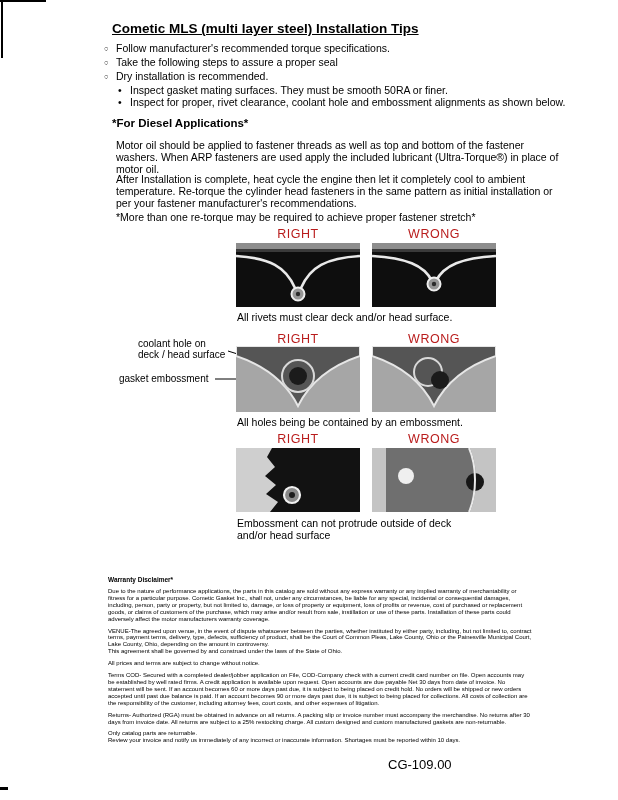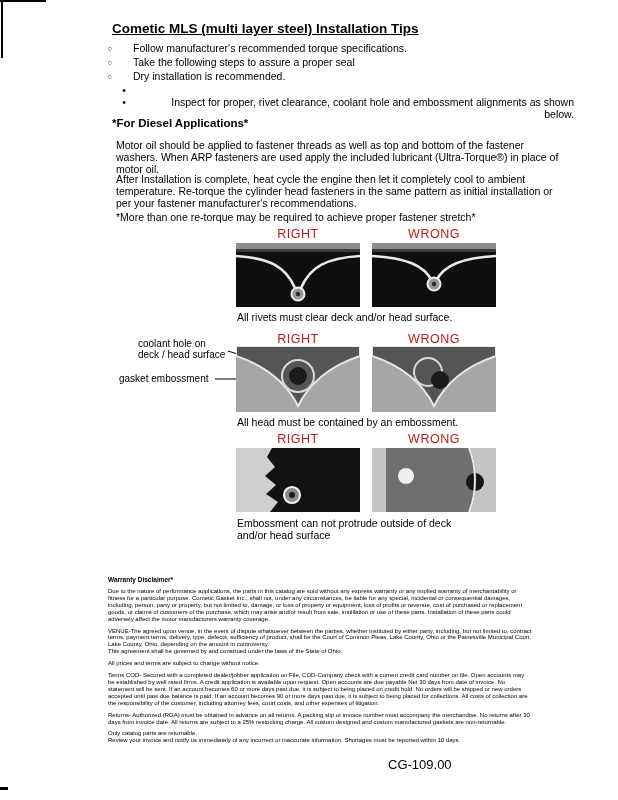--- a/index.html
+++ b/index.html
@@ -10,21 +10,21 @@
   }
   .art{position:absolute;background:#000;}
   .art-top{top:0;left:0;width:46px;height:2px;}
   .art-left{top:0;left:1px;width:2px;height:58px;}
   .art-bottom{top:787px;left:0;width:8px;height:3px;}
 
   .title{position:absolute;top:21px;left:112px;margin:0;
     font-size:13.5px;font-weight:bold;text-decoration:underline;text-align:center;}
 
   .tips{position:absolute;top:42px;left:104px;width:470px;font-size:10.5px;line-height:12px;}
-  .bullet{display:flex;gap:21px;text-align:right;}
+  .bullet{display:flex;gap:4px;}
   .bullet.sub{margin-left:14px;}
   .mk{width:8px;flex:0 0 8px;}
   .mk-circle::before{content:"\25CB";font-size:7.5px;position:relative;top:-1px;}
   .mk-dot::before{content:"\2022";font-size:10.5px;}
 
   .diesel-h{position:absolute;top:117px;left:112px;margin:0;font-size:11.5px;font-weight:bold;}
   .para{position:absolute;left:112px;margin:4px;font-size:10.5px;line-height:12px;}
   .p1{top:135px;width:452px;}
   .p2{top:169px;width:440px;}
   .p3{top:207px;width:460px;}
@@ -62,20 +62,21 @@
   <div class="bullet">
     <span class="mk mk-circle"></span>
     <span>Take the following steps to assure a proper seal</span>
   </div>
   <div class="bullet">
     <span class="mk mk-circle"></span>
     <span>Dry installation is recommended.</span>
   </div>
   <div class="bullet sub">
     <span class="mk mk-dot"></span>
+    <span>Inspect gasket mating surfaces.  They must be smooth 50RA or finer.</span>
   </div>
   <div class="bullet sub">
     <span class="mk mk-dot"></span>
     <span>Inspect for proper, rivet clearance, coolant hole and embossment alignments as shown below.</span>
   </div>
 </div>
 
 <h2 class="diesel-h">*For Diesel Applications*</h2>
 <p class="para p1">Motor oil should be applied to fastener threads as well as top and bottom of the fastener washers. When ARP fasteners are used apply the included lubricant (Ultra-Torque®) in place of motor oil.</p>
 <p class="para p2">After Installation is complete, heat cycle the engine then let it completely cool to ambient temperature. Re-torque the cylinder head fasteners in the same pattern as initial installation or per your fastener manufacturer's recommendations.</p>
@@ -125,21 +126,21 @@
   </svg>
 </div>
 <div class="panel" style="top:346px;left:372px;">
   <svg viewBox="0 0 124 66" width="124" height="66" aria-hidden="true">
     <rect width="124" height="66" fill="#a6a6a6"></rect>
     <path d="M0,0 H124 V10 C94,20 74,36 62,60 C50,36 30,20 0,10 Z" fill="#555555" stroke="#e6e6e6" stroke-width="2"></path>
     <circle cx="56" cy="26" r="14" fill="none" stroke="#d9d9d9" stroke-width="2"></circle>
     <circle cx="68" cy="34" r="9" fill="#1b1b1b"></circle>
   </svg>
 </div>
-<div class="caption" style="top:416px;">All head must be contained by an embossment.</div>
+<div class="caption" style="top:416px;">All holes being be contained by an embossment.</div>
 
 <div class="dlabel" style="top:432px;left:236px;">RIGHT</div>
 <div class="dlabel" style="top:432px;left:372px;">WRONG</div>
 <div class="panel" style="top:448px;left:236px;">
   <svg viewBox="0 0 124 64" width="124" height="64" aria-hidden="true">
     <rect width="124" height="64" fill="#cfcfcf"></rect>
     <path d="M36,0 H124 V64 H34 L42,54 L30,46 L40,37 L29,28 L39,19 L31,9 Z" fill="#121212"></path>
     <circle cx="56" cy="47" r="8" fill="#8a8a8a" stroke="#f1f1f1" stroke-width="2.2"></circle>
     <circle cx="56" cy="47" r="3" fill="#1c1c1c"></circle>
   </svg>

